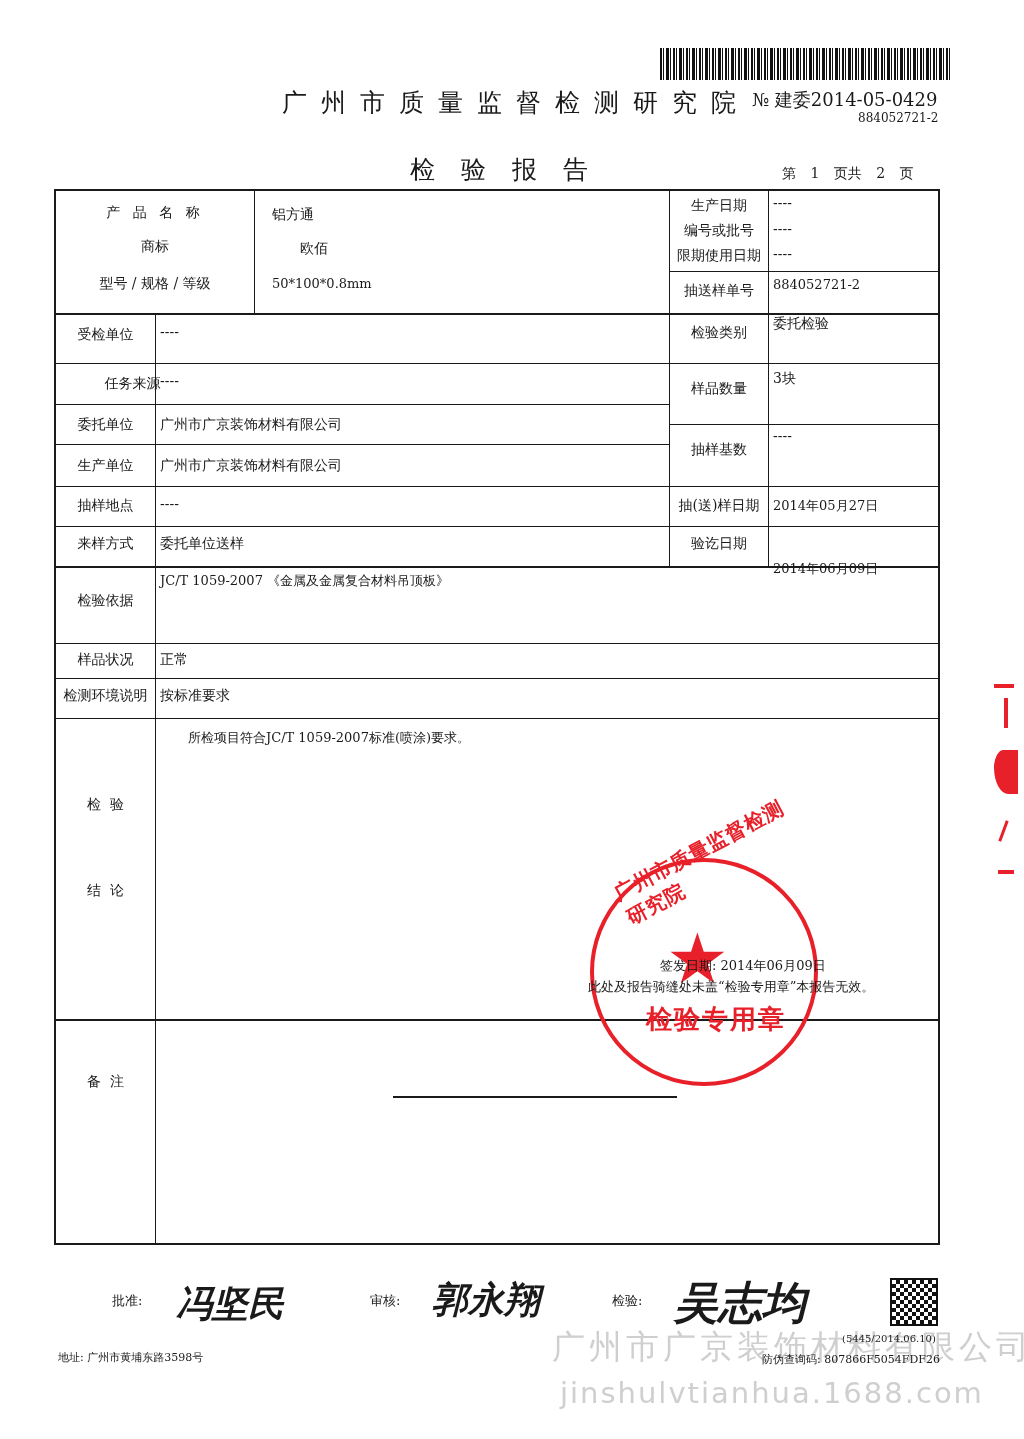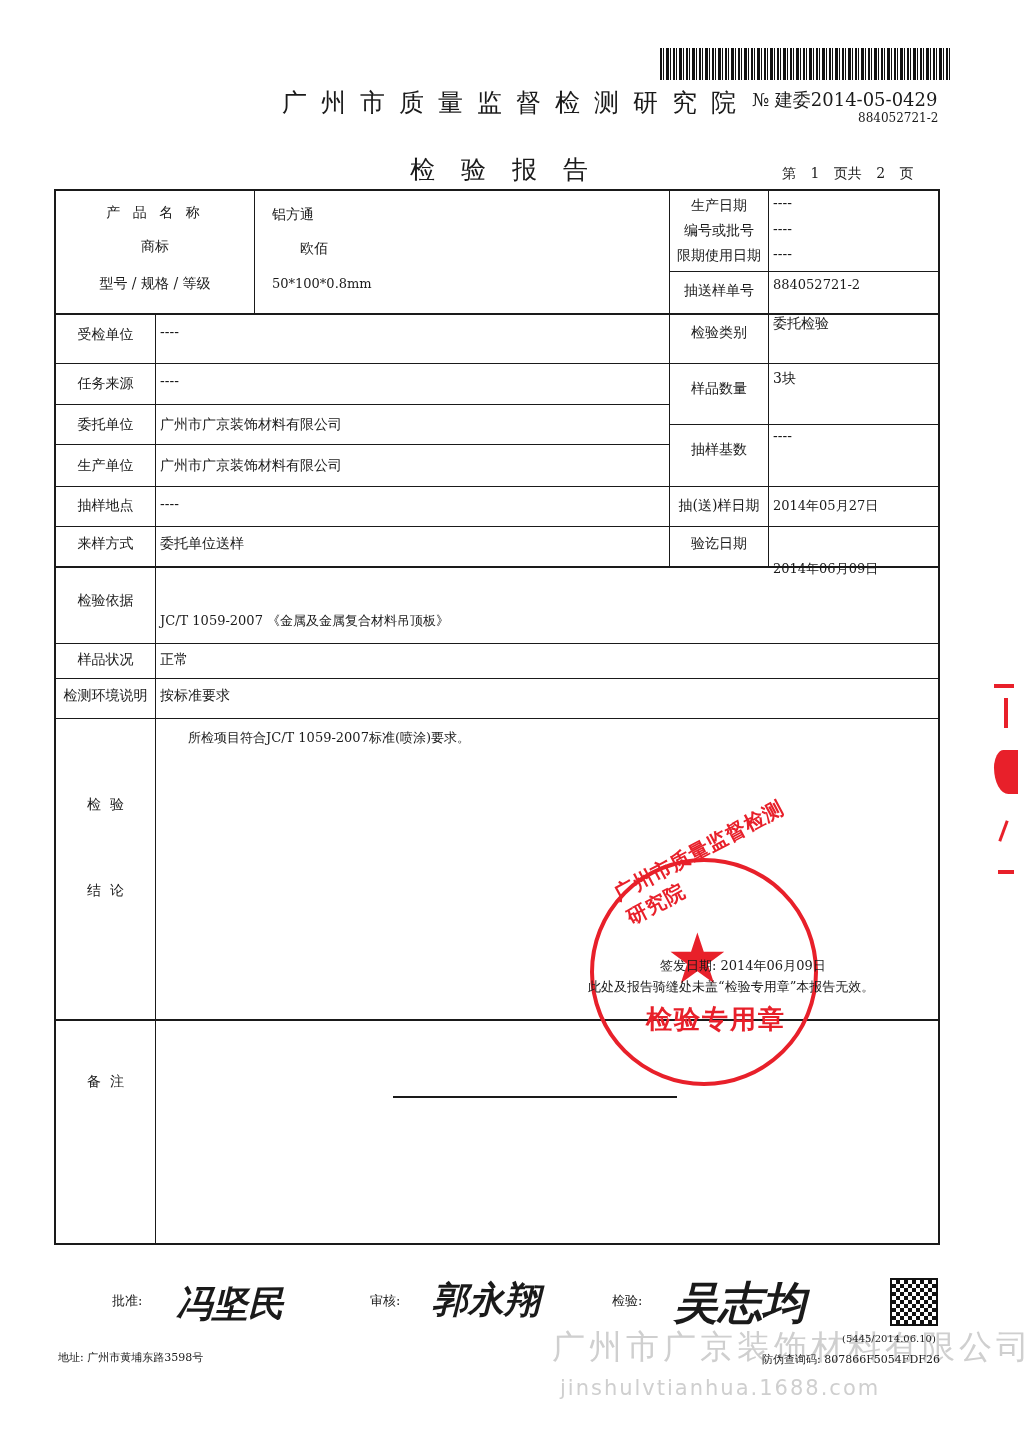--- a/index.html
+++ b/index.html
@@ -79,21 +79,21 @@
 <div class="cell" style="left:773px;top:195px;">----</div>
 <div class="cell c" style="left:670px;top:222px;width:98px;">编号或批号</div>
 <div class="cell" style="left:773px;top:221px;">----</div>
 <div class="cell c" style="left:670px;top:247px;width:98px;">限期使用日期</div>
 <div class="cell" style="left:773px;top:246px;">----</div>
 <div class="cell c" style="left:670px;top:282px;width:98px;">抽送样单号</div>
 <div class="cell" style="left:773px;top:277px;font-size:13px;">884052721-2</div>
 
 <div class="cell c" style="left:56px;top:326px;width:99px;">受检单位</div>
 <div class="cell" style="left:160px;top:324px;">----</div>
-<div class="cell c" style="left:56px;top:375px;width:99px;">任务来源</div>
+<div class="cell c" style="left:56px;top:375px;width:99px;padding-left:27px;">任务来源</div>
 <div class="cell" style="left:160px;top:373px;">----</div>
 <div class="cell c" style="left:56px;top:416px;width:99px;">委托单位</div>
 <div class="cell" style="left:160px;top:416px;">广州市广京装饰材料有限公司</div>
 <div class="cell c" style="left:56px;top:457px;width:99px;">生产单位</div>
 <div class="cell" style="left:160px;top:457px;">广州市广京装饰材料有限公司</div>
 <div class="cell c" style="left:56px;top:497px;width:99px;">抽样地点</div>
 <div class="cell" style="left:160px;top:496px;">----</div>
 <div class="cell c" style="left:56px;top:535px;width:99px;">来样方式</div>
 <div class="cell" style="left:160px;top:535px;">委托单位送样</div>
 
@@ -102,21 +102,21 @@
 <div class="cell c" style="left:670px;top:380px;width:98px;">样品数量</div>
 <div class="cell" style="left:773px;top:370px;">3块</div>
 <div class="cell c" style="left:670px;top:441px;width:98px;">抽样基数</div>
 <div class="cell" style="left:773px;top:428px;">----</div>
 <div class="cell c" style="left:670px;top:497px;width:98px;">抽(送)样日期</div>
 <div class="cell" style="left:773px;top:497px;font-size:13px;">2014年05月27日</div>
 <div class="cell c" style="left:670px;top:535px;width:98px;">验讫日期</div>
 <div class="cell" style="left:773px;top:535px;font-size:13px;margin-top:25px;">2014年06月09日</div>
 
 <div class="cell c" style="left:56px;top:592px;width:99px;font-family:Liberation Mono, monospace;">检验依据</div>
-<div class="cell" style="left:160px;top:572px;font-size:13px;margin-top:40px;">JC/T 1059-2007 《金属及金属复合材料吊顶板》</div>
+<div class="cell" style="left:160px;top:572px;font-size:13px;">JC/T 1059-2007 《金属及金属复合材料吊顶板》</div>
 <div class="cell c" style="left:56px;top:651px;width:99px;">样品状况</div>
 <div class="cell" style="left:160px;top:651px;">正常</div>
 <div class="cell c" style="left:56px;top:687px;width:99px;">检测环境说明</div>
 <div class="cell" style="left:160px;top:687px;">按标准要求</div>
 
 <div class="cell c" style="left:56px;top:796px;width:99px;white-space:pre;">检  验</div>
 <div class="cell c" style="left:56px;top:882px;width:99px;white-space:pre;">结  论</div>
 <div class="cell" style="left:188px;top:729px;font-size:13px;">所检项目符合JC/T 1059-2007标准(喷涂)要求。</div>
 
 <div class="abs stamp">
@@ -147,13 +147,13 @@
 <div class="cell" style="left:612px;top:1292px;font-size:13px;">检验:</div>
 <div class="cell sig" style="left:674px;top:1274px;font-size:44px;">吴志均</div>
 
 <div class="abs qr"></div>
 
 <div class="cell wm" style="left:552px;top:1325px;font-size:33px;letter-spacing:4px;">广州市广京装饰材料有限公司</div>
 <div class="cell" style="left:842px;top:1333px;font-size:10px;">(5445/2014.06.10)</div>
 <div class="cell" style="left:762px;top:1352px;font-size:11px;">防伪查询码: 807866F5054FDF26</div>
 <div class="cell" style="left:58px;top:1350px;font-size:11px;">地址: 广州市黄埔东路3598号</div>
 
-<div class="cell wm" style="left:560px;top:1376px;font-size:21px;letter-spacing:2px;">jinshulvtianhua.1688.com</div>
+<div class="cell wm" style="left:560px;top:1376px;font-size:29px;letter-spacing:2px;">jinshulvtianhua.1688.com</div>
 
 </body></html>

